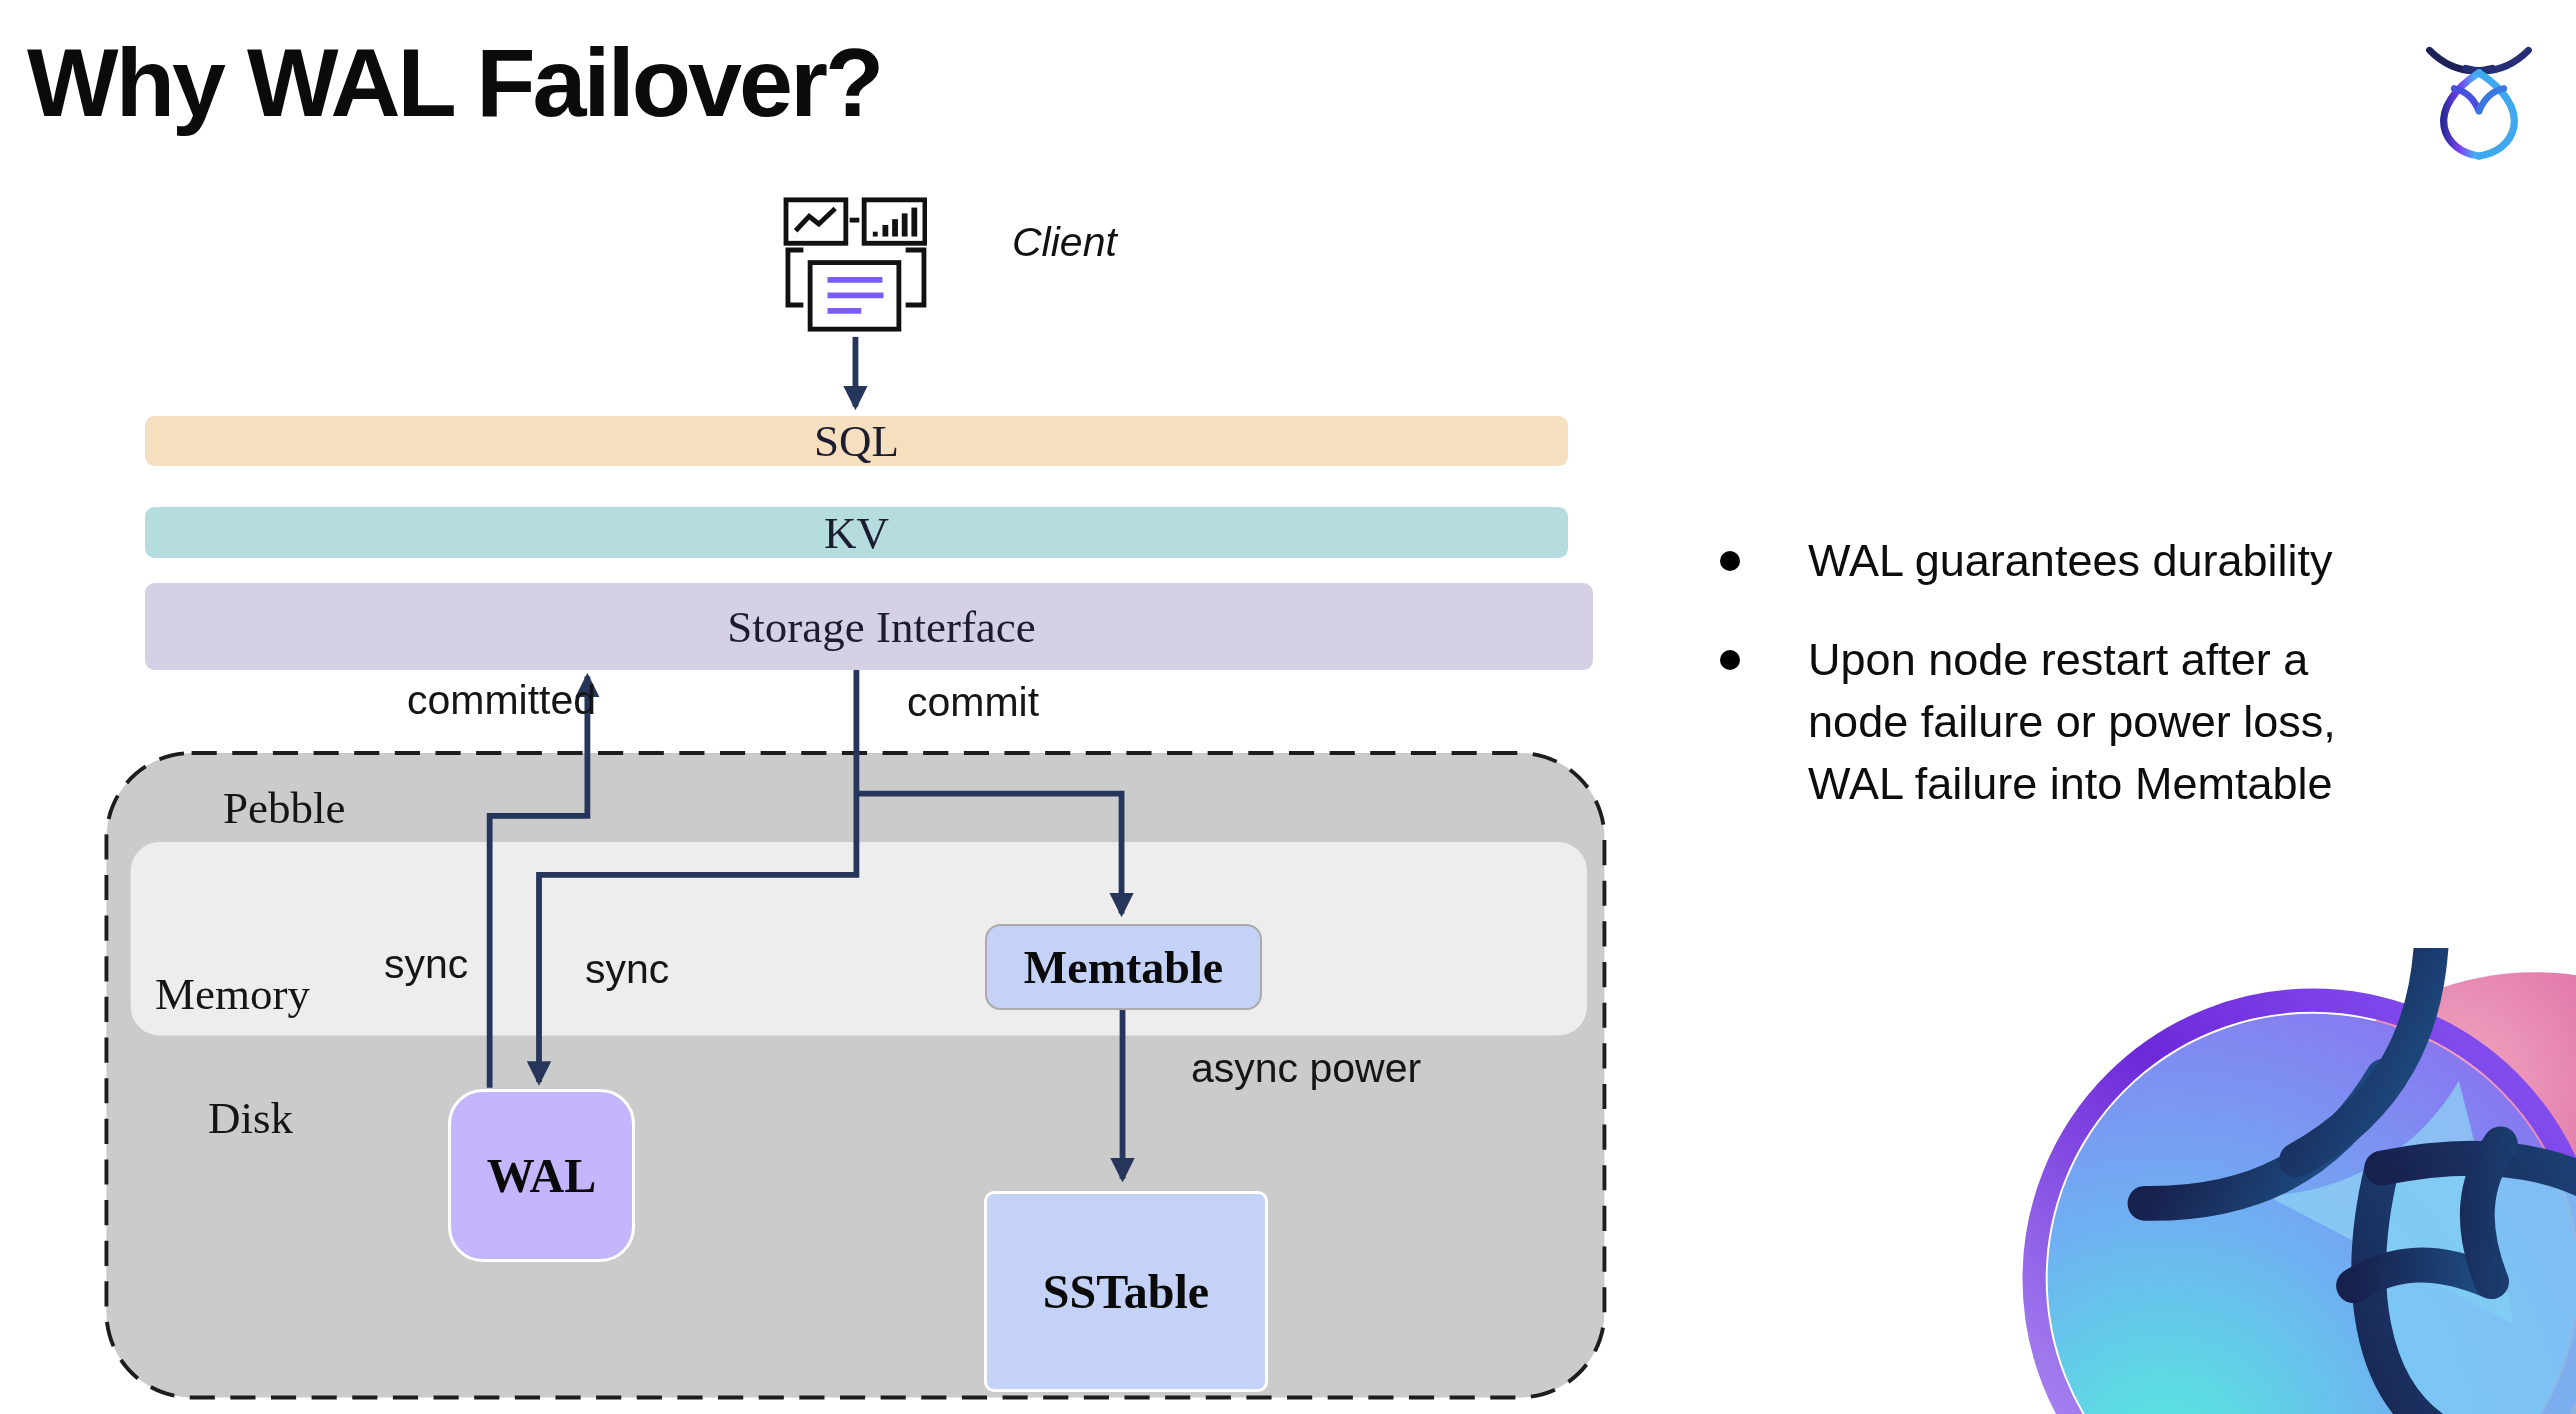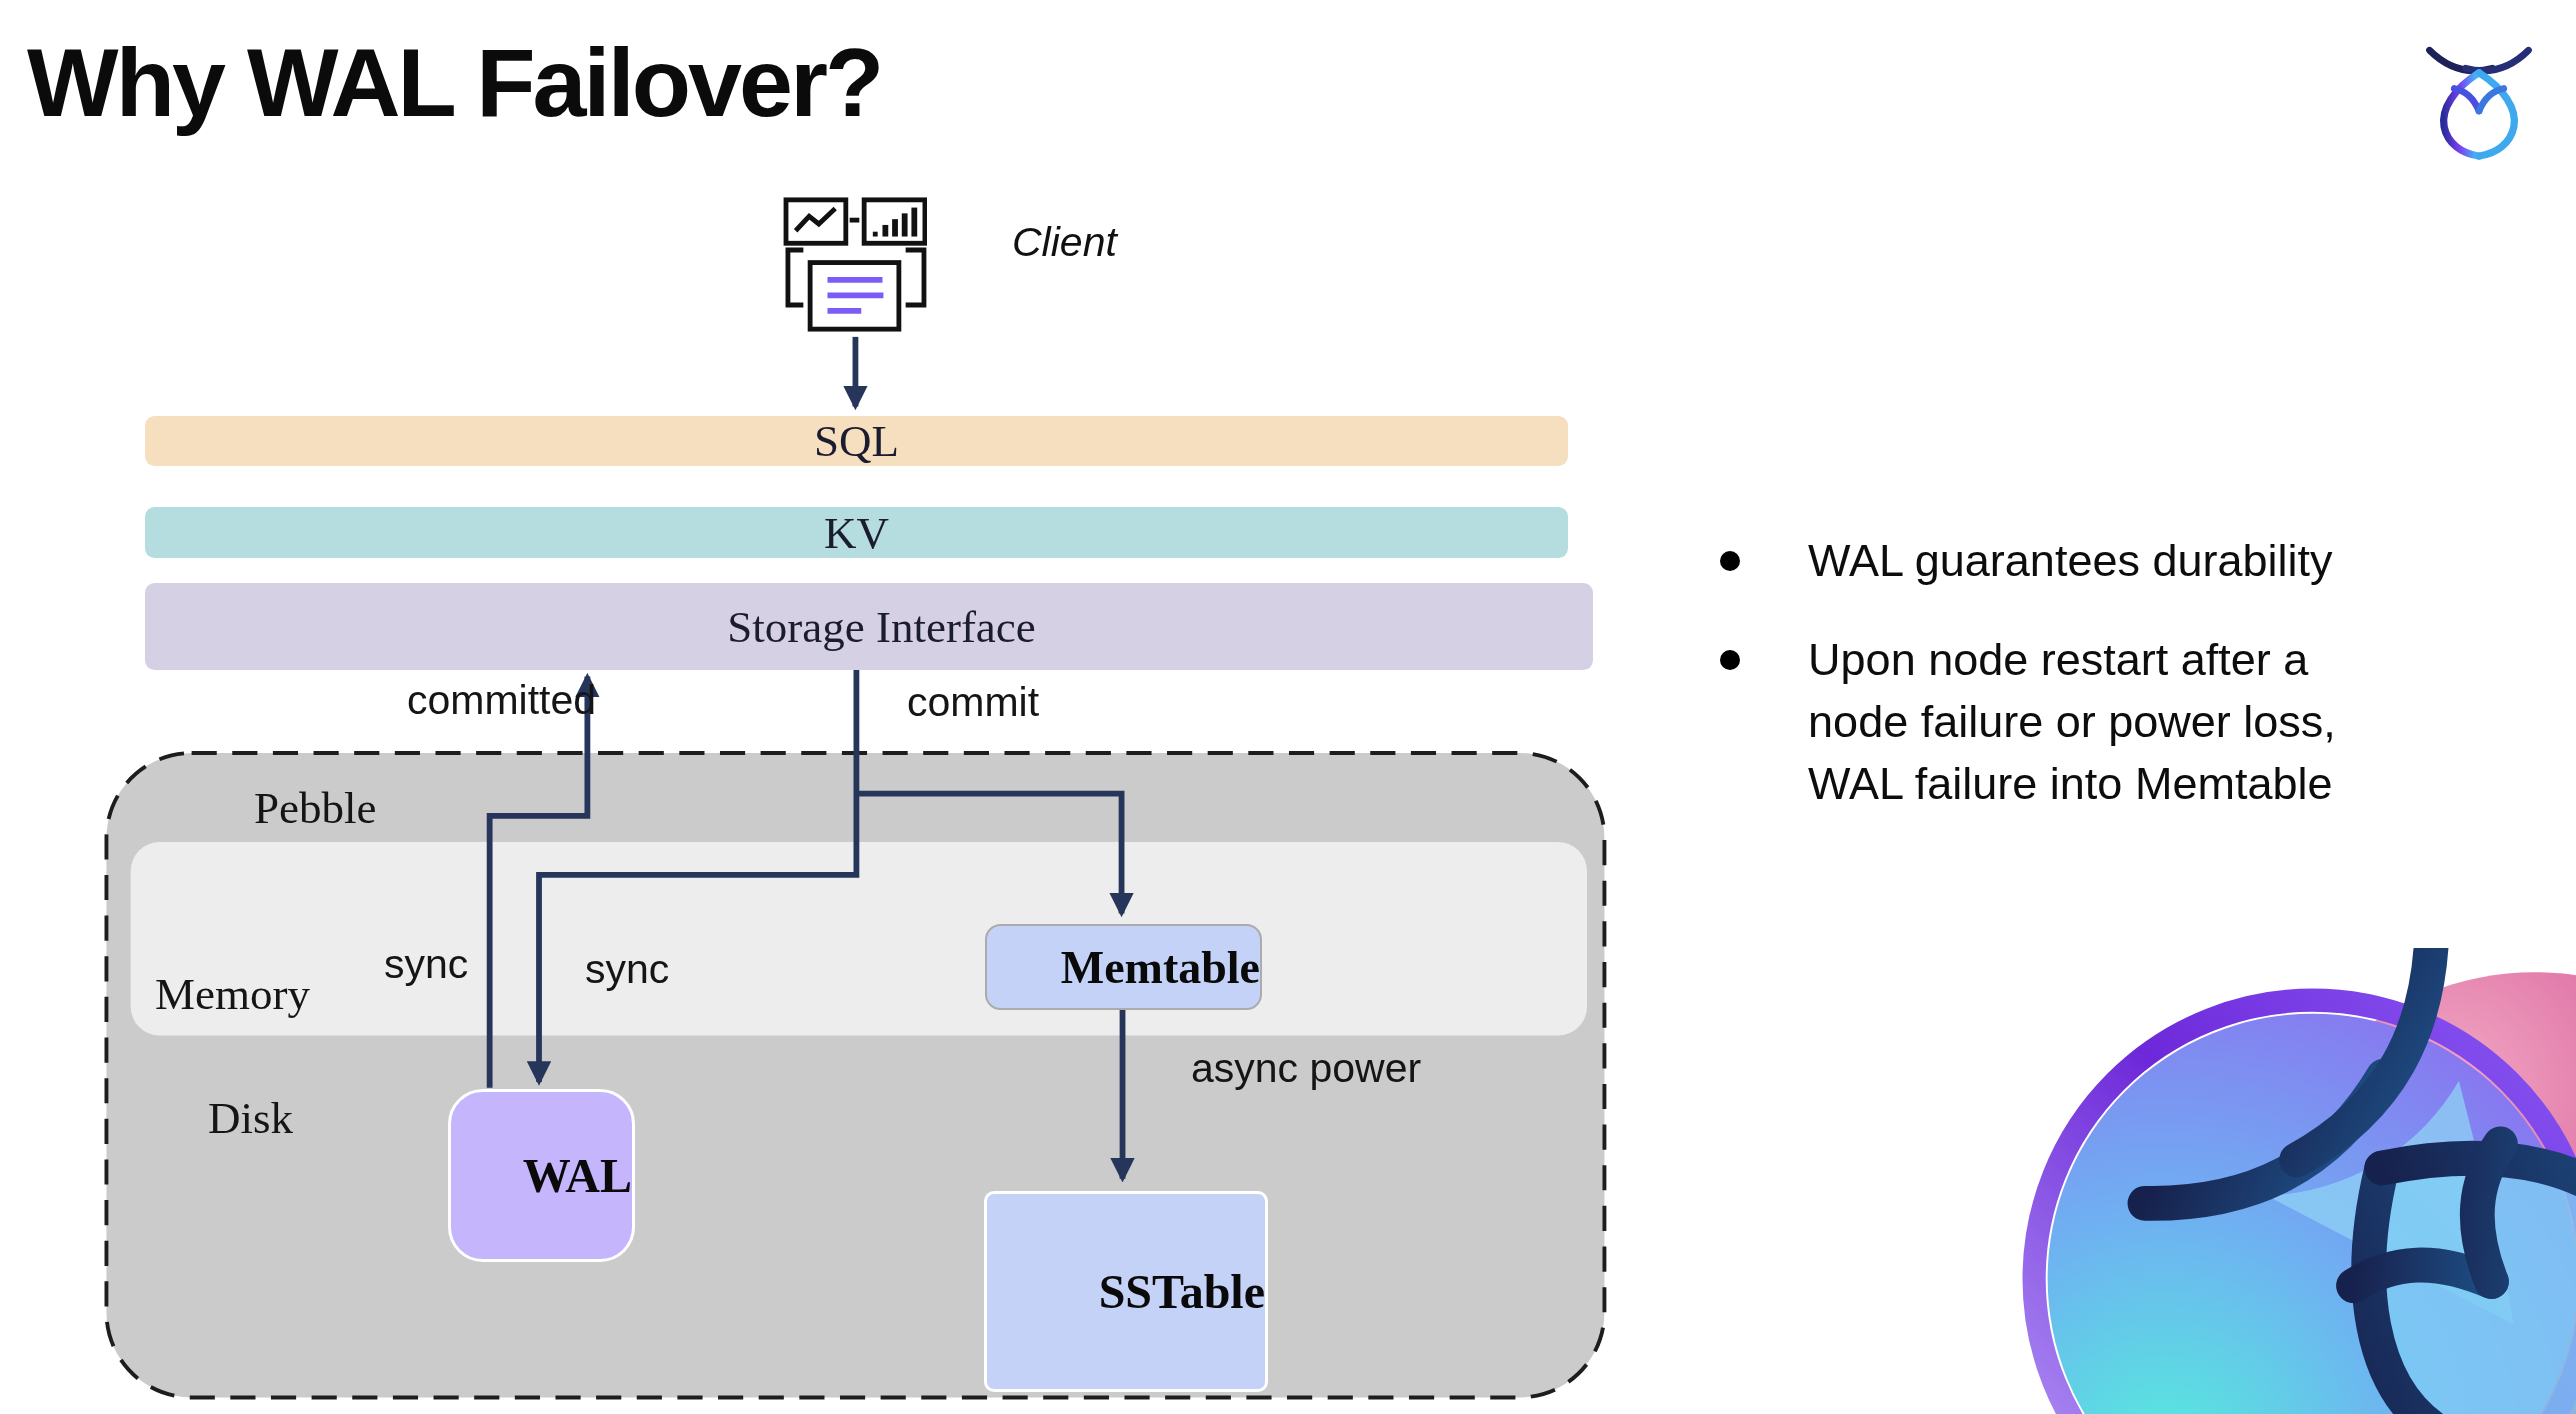--- a/index.html
+++ b/index.html
@@ -14,21 +14,21 @@
   .bar.sql{top:416px;height:50px;}
   .bar.kv{top:507px;height:51px;}
   .bar.storage{top:583px;height:87px;padding-left:25px;}
   
   .overlay{left:0;top:0;z-index:1;}
   
   .slabel{font-family:"Liberation Serif","DejaVu Serif",serif;font-size:45px;color:#151515;z-index:3;}
   
   .elabel{font-size:41px;color:#151515;z-index:3;}
   
-  .node{display:flex;align-items:center;justify-content:flex-end;z-index:3;
+  .node{display:flex;align-items:center;justify-content:center;z-index:3;
         font-family:"Liberation Serif","DejaVu Serif",serif;font-weight:bold;color:#0a0a0a;}
   .node.wal{left:448px;top:1089px;width:181px;height:167px;border:3.9px solid #ffffff;border-radius:35px;font-size:48px;}
   .node.memtable{left:985px;top:924px;width:273px;height:82px;border:2.9px solid #ababab;border-radius:15.5px;font-size:46px;}
   .node.sstable{left:984px;top:1191px;width:278px;height:195px;border:3.9px solid #ffffff;border-radius:10px;font-size:48px;}
   
   .client-label{left:1012px;top:219px;font-size:41px;color:#111;z-index:3;font-style:italic;}
   
   .bullets{left:1713px;top:530px;width:832px;z-index:4;}
   .bullet{display:flex;align-items:flex-start;margin-bottom:37px;}
   .dot{width:20.3px;height:20.3px;border-radius:50%;background:#000;margin:21px 0 0 6.8px;flex:0 0 auto;}
@@ -112,21 +112,21 @@
     <rect x="135" y="870" width="1505" height="200" rx="30" fill="#ededed"></rect>
     <g fill="none" stroke="#26365a" stroke-width="6">
       <path d="M 884,348 L 884,420" marker-end="url(#ah)"></path>
       <path d="M 506,1124 L 506,843 L 607,843 L 607,699" marker-end="url(#ah)"></path>
       <path d="M 885,686 L 885,904 L 557,904 L 557,1118" marker-end="url(#ah)"></path>
       <path d="M 885,820 L 1159,820 L 1159,944" marker-end="url(#ah)"></path>
       <path d="M 1160,1041 L 1160,1218" marker-end="url(#ah)"></path>
     </g>
   </svg>
 
-  <div class="abs slabel" style="left:223px;top:782px;margin-left:31px;">Pebble</div>
+  <div class="abs slabel" style="left:223px;top:782px;">Pebble</div>
   <div class="abs slabel" style="left:155px;top:968px;">Memory</div>
   <div class="abs slabel" style="left:208px;top:1092px;">Disk</div>
 
   <div class="abs elabel" style="left:407px;top:677px;">committed</div>
   <div class="abs elabel" style="left:907px;top:679px;text-align:right;">commit</div>
   <div class="abs elabel" style="left:384px;top:941px;">sync</div>
   <div class="abs elabel" style="left:585px;top:946px;">sync</div>
   <div class="abs elabel" style="left:1191px;top:1045px;">async power</div>
 
   <div class="abs node wal" style="background: #c4b5fd;">

